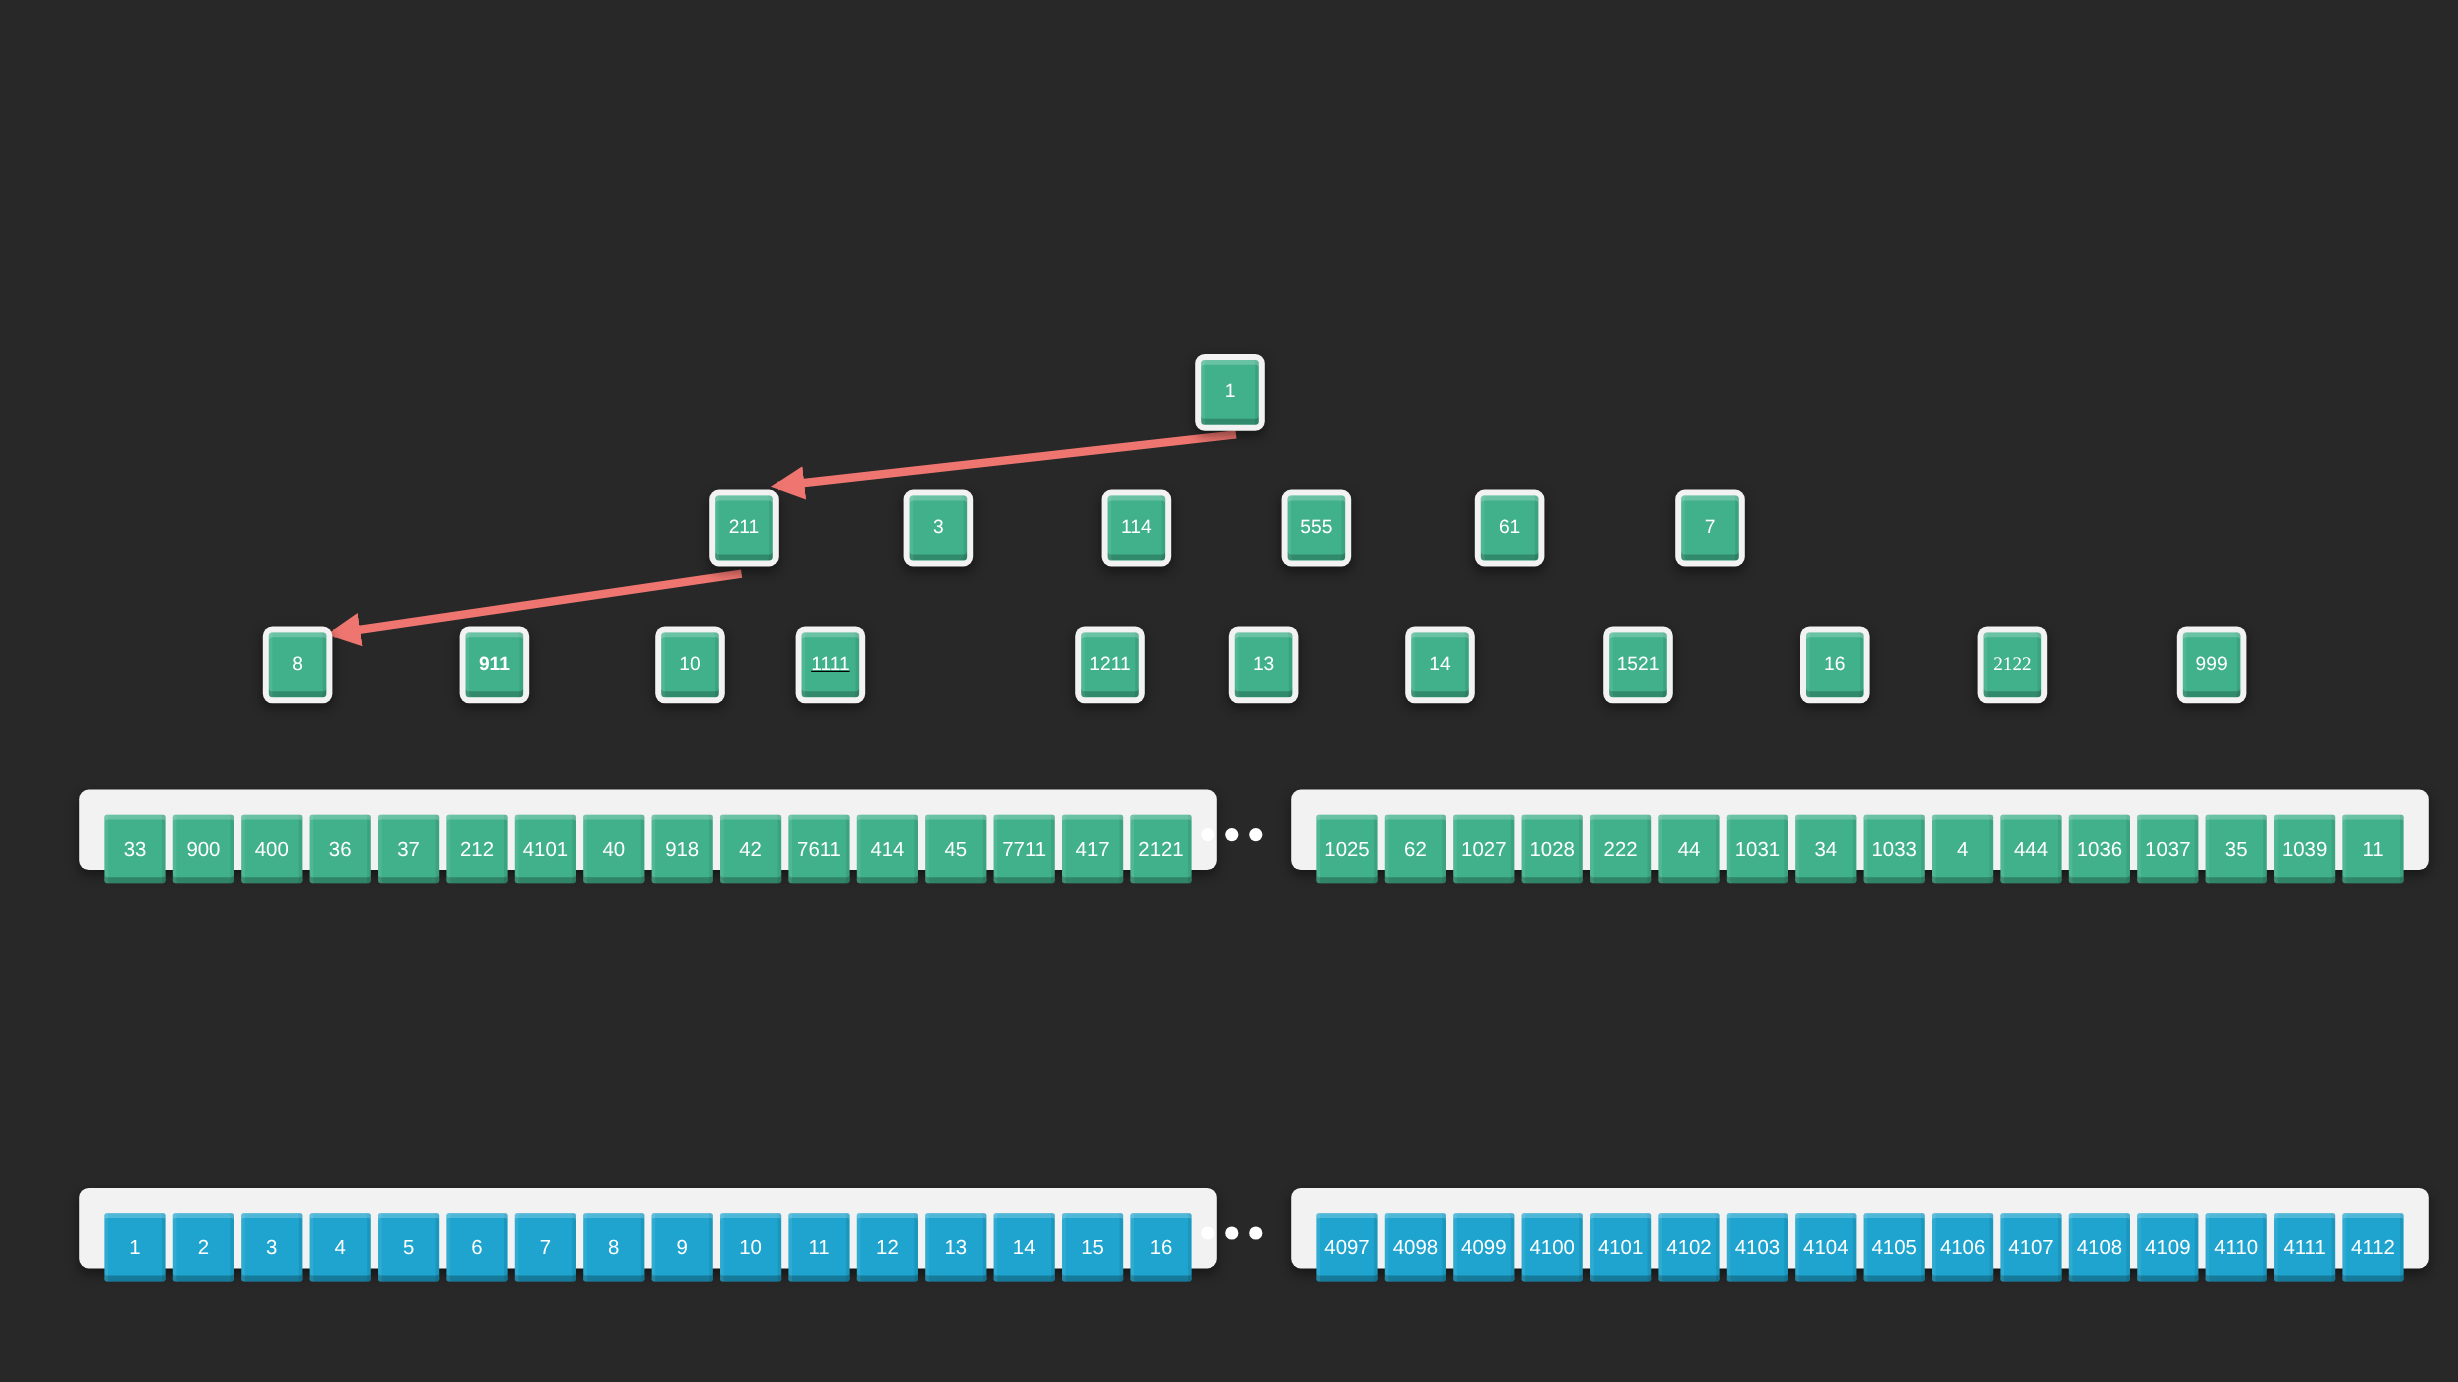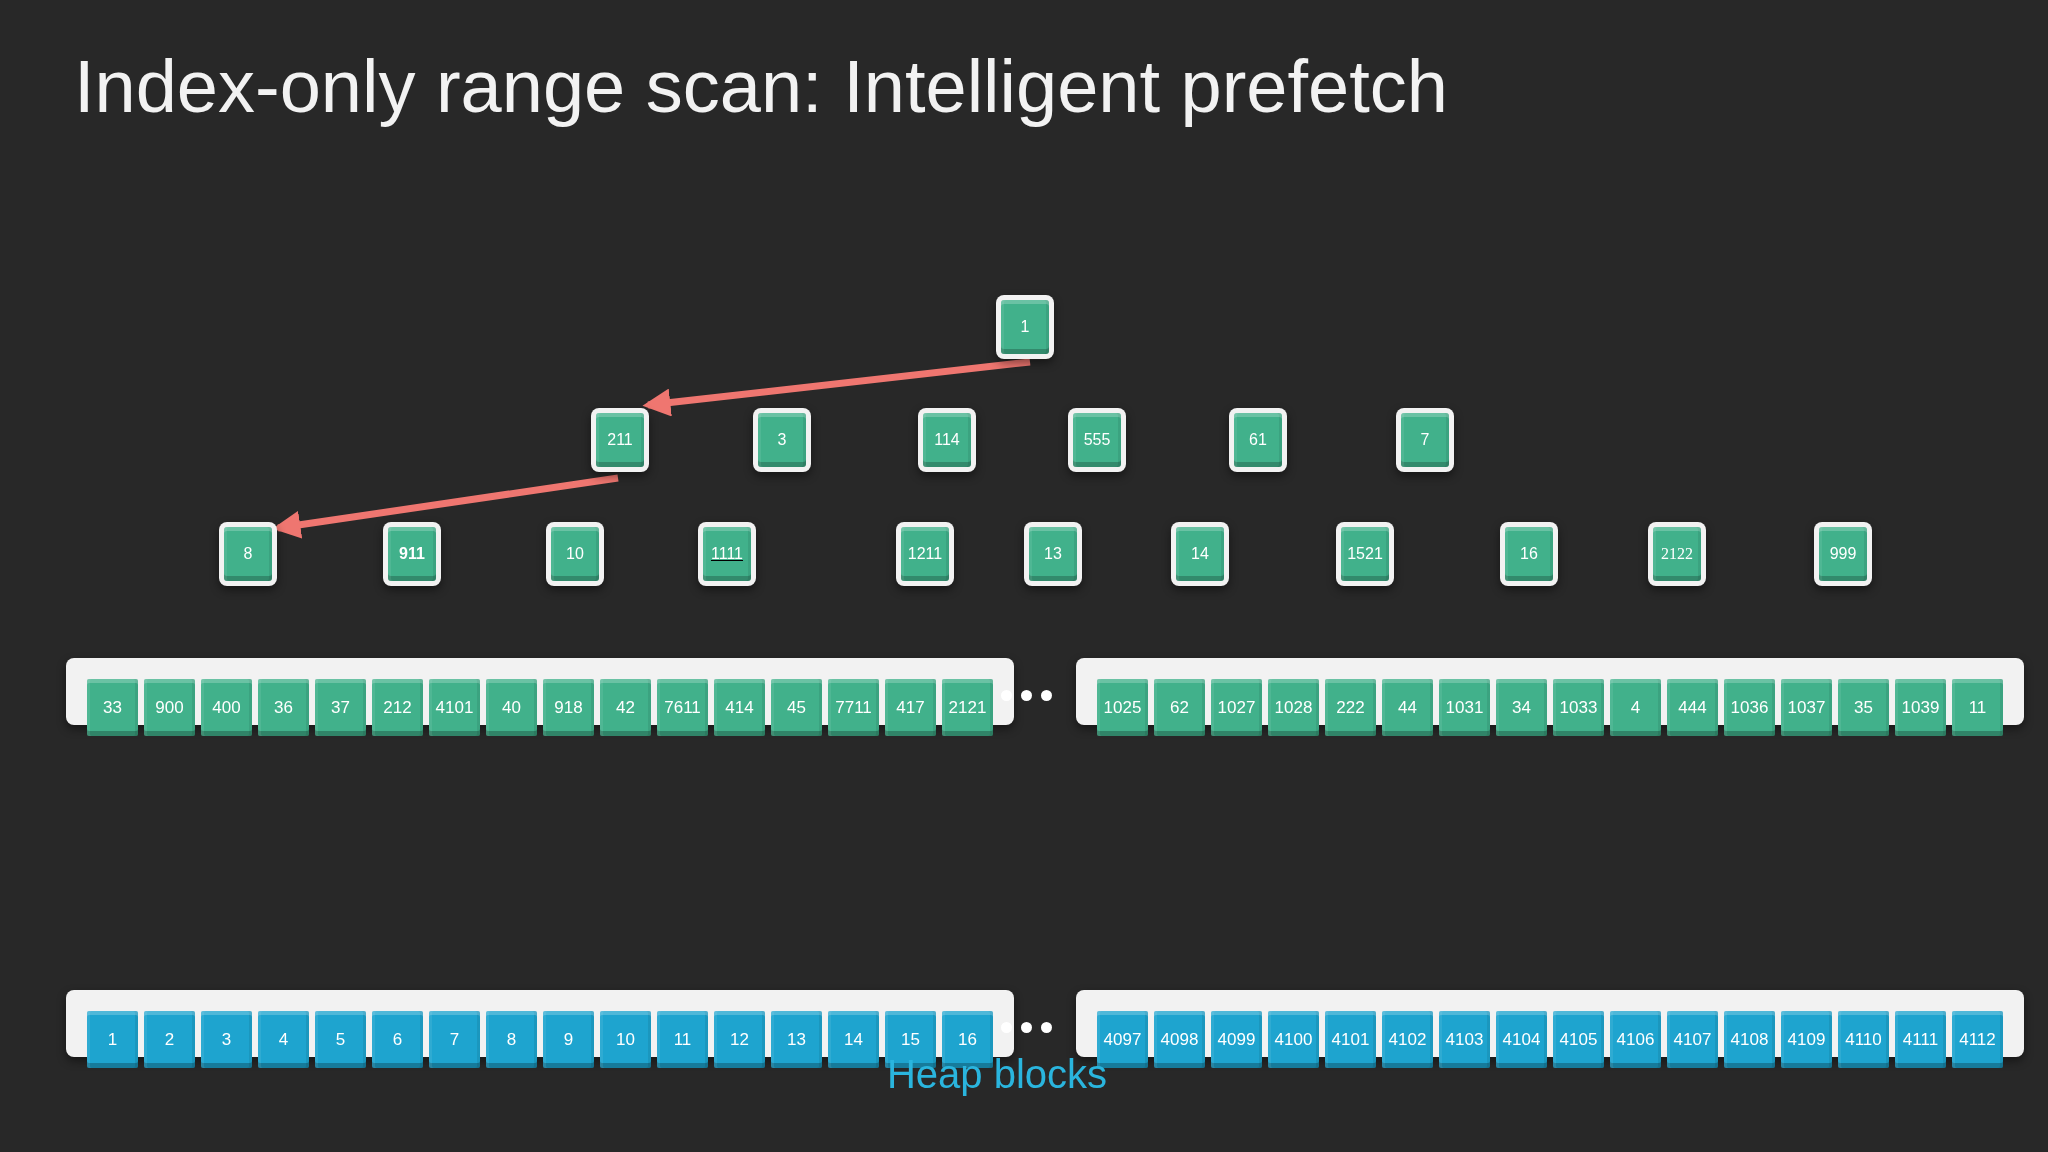--- a/index.html
+++ b/index.html
@@ -55,21 +55,20 @@
     position:absolute;left:847px;top:1052px;width:300px;text-align:center;
     font-size:40px;color:var(--heaplabel,#2ab5de);
   }
   #arrows{position:absolute;left:0;top:0;pointer-events:none;}
 </style>
 </head>
 <body style="--bg: #282828; --title: #f2f2f2; --green: #41b18b; --blue: #1ea4cf; --frame: #f2f2f2; --heaplabel: #2ab5de;">
 
 <div id="stage">
 
-  <div class="page-title">Index-only range scan: Intelligent prefetch</div>
 
   <svg id="arrows" width="2048" height="1152" viewBox="0 0 2048 1152">
     <defs>
       <marker id="ah" viewBox="0 0 10 10" markerWidth="4" markerHeight="4" refX="8" refY="5" orient="auto">
         <path d="M0,0 L10,5 L0,10 z" fill="#ef7670"></path>
       </marker>
     </defs>
     <line x1="1030" y1="362" x2="648" y2="405" stroke="#ef7670" stroke-width="7" marker-end="url(#ah)"></line>
     <line x1="618" y1="478" x2="278" y2="528" stroke="#ef7670" stroke-width="7" marker-end="url(#ah)"></line>
   </svg>
@@ -101,21 +100,21 @@
       </div>
       <div class="node" style="left: 219px; top: 522px;">
         <div class="node-fill">8</div>
       </div>
       <div class="node" style="left: 383px; top: 522px; font-weight: bold;">
         <div class="node-fill">911</div>
       </div>
       <div class="node" style="left: 546px; top: 522px;">
         <div class="node-fill">10</div>
       </div>
-      <div class="node" style="left: 698px; top: 522px; text-decoration: underline;">
+      <div class="node" style="left: 663px; top: 522px; text-decoration: underline;">
         <div class="node-fill">1111</div>
       </div>
       <div class="node" style="left: 860px; top: 522px; margin-left: 36px;">
         <div class="node-fill">1211</div>
       </div>
       <div class="node" style="left: 1024px; top: 522px;">
         <div class="node-fill">13</div>
       </div>
       <div class="node" style="left: 1171px; top: 522px;">
         <div class="node-fill">14</div>
@@ -211,15 +210,14 @@
       <div class="cell blue">4105</div>
       <div class="cell blue">4106</div>
       <div class="cell blue">4107</div>
       <div class="cell blue">4108</div>
       <div class="cell blue">4109</div>
       <div class="cell blue">4110</div>
       <div class="cell blue">4111</div>
       <div class="cell blue">4112</div>
     </div>
 
-  <div class="heap-label">Heap blocks</div>
 
 </div>
 
 </body></html>

